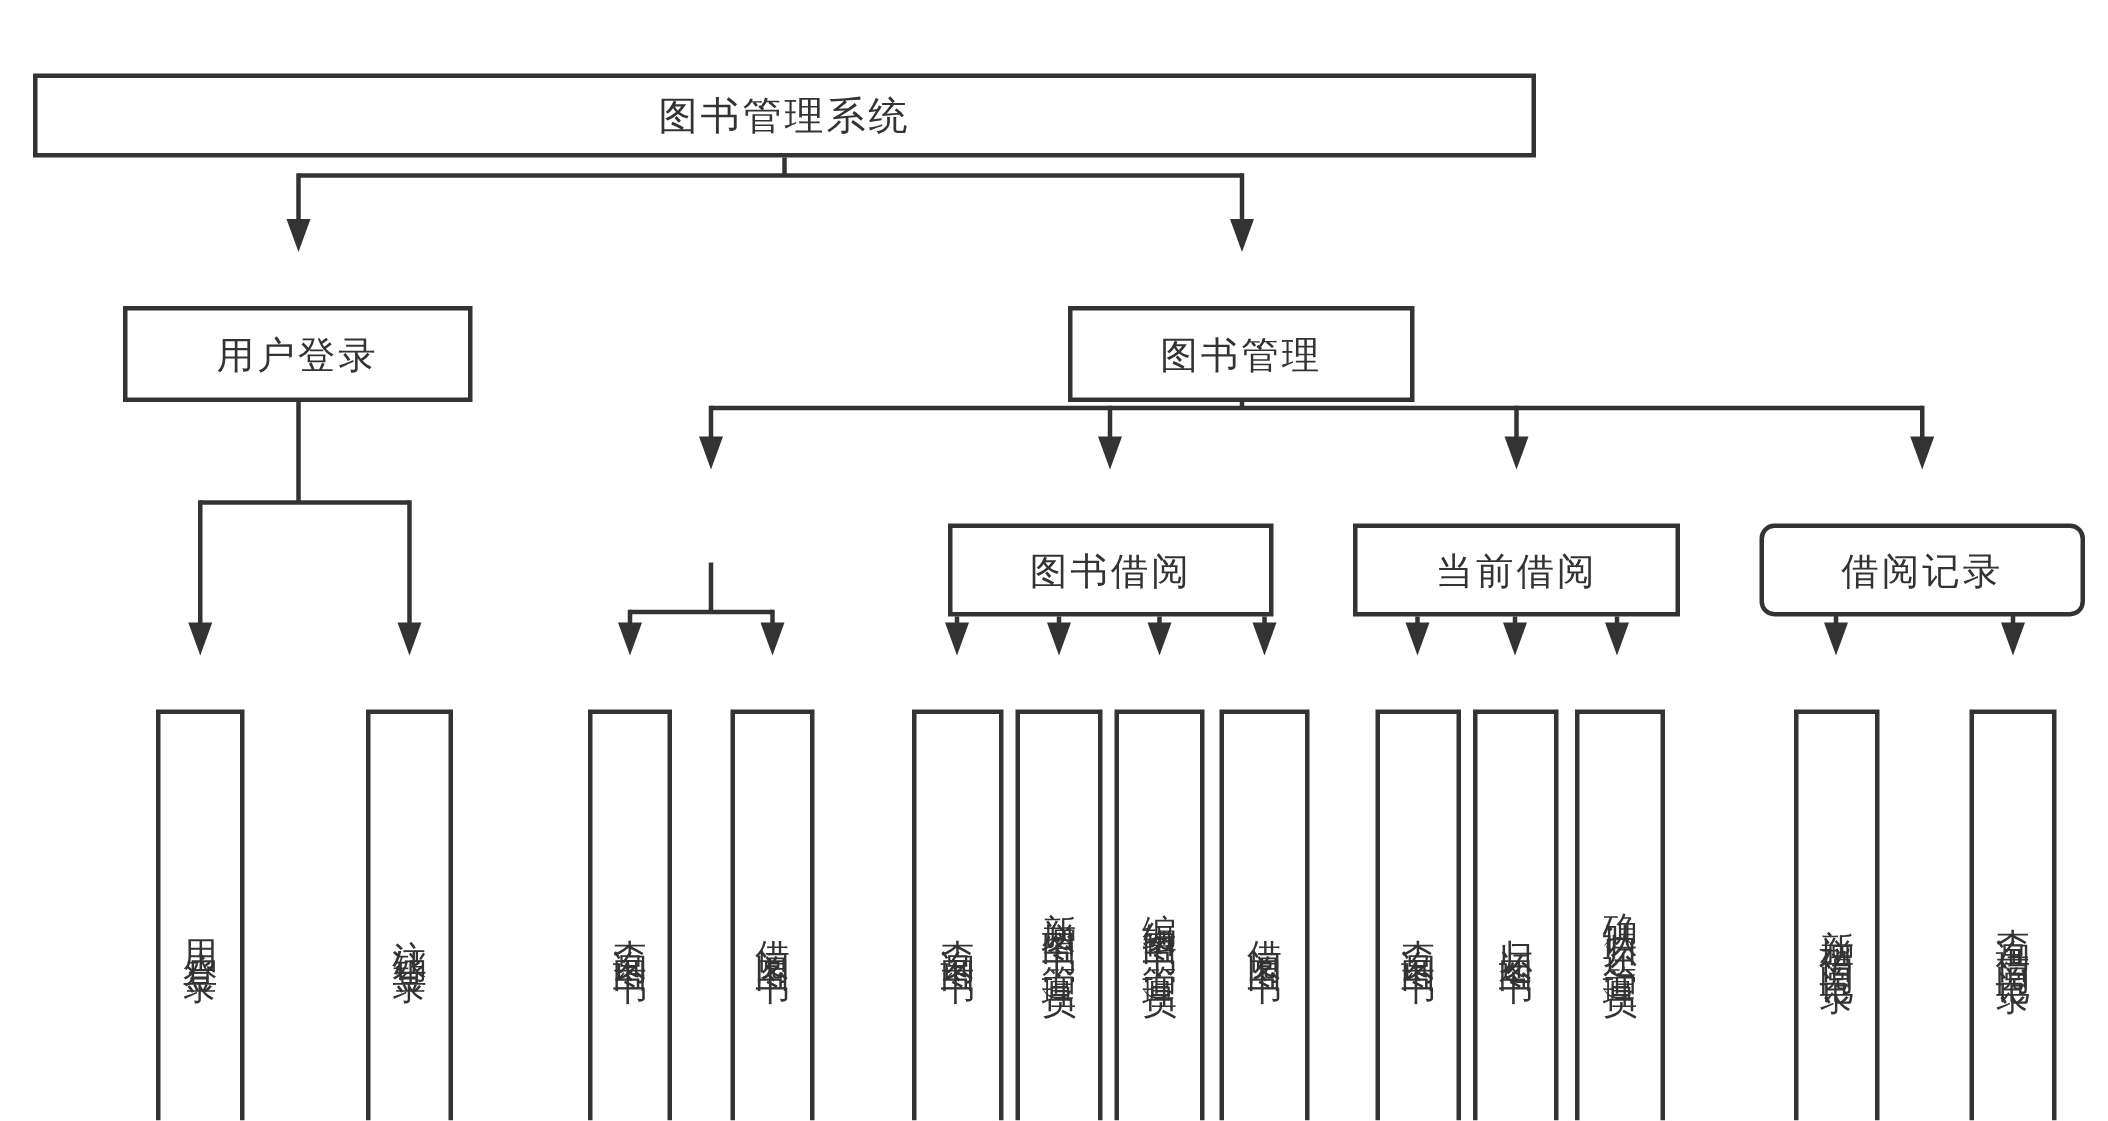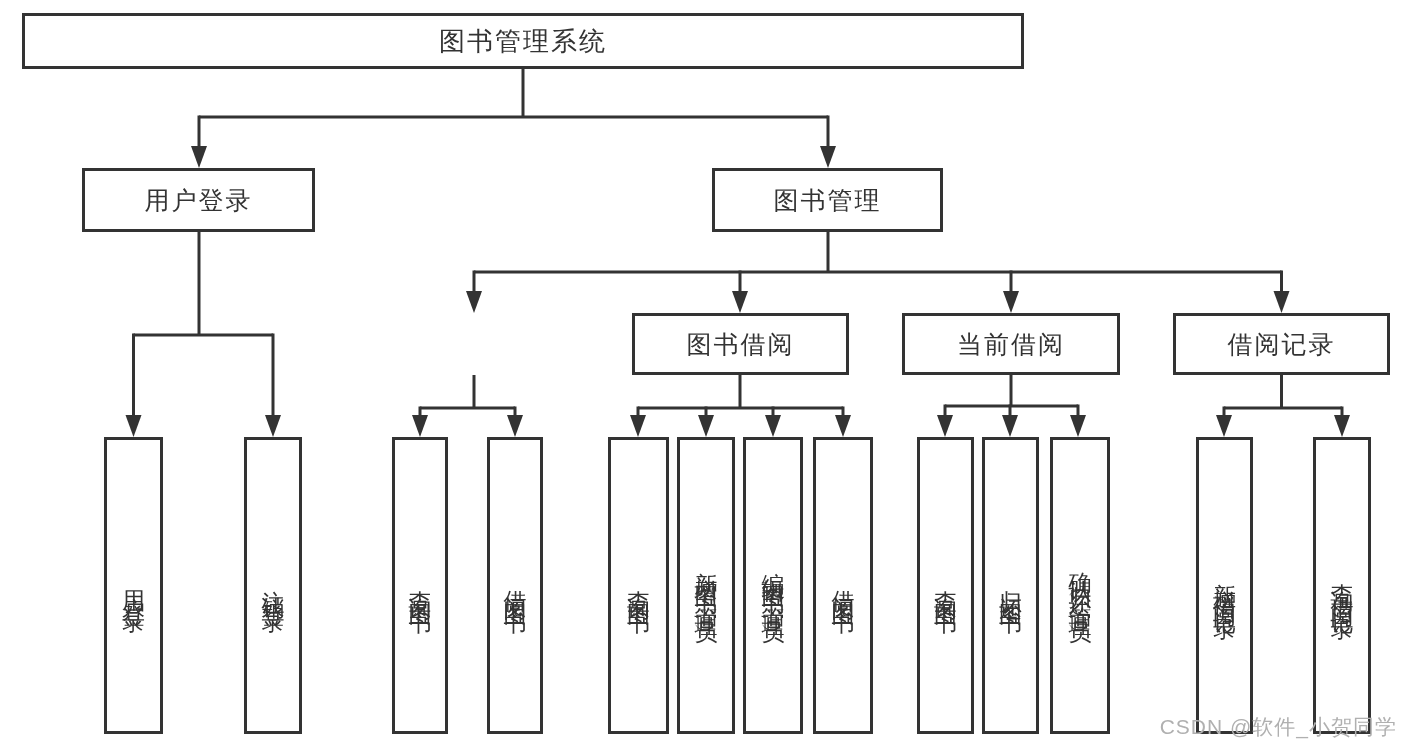--- a/index.html
+++ b/index.html
@@ -18,20 +18,21 @@
     width: 1405px; height: 747px;
   }
   .node {
     position: absolute;
     background: #ffffff;
     border: 3px solid #333333;
     box-sizing: border-box;
     display: flex;
     align-items: center;
     justify-content: center;
+    margin-top: 36px;
   }
   .hlabel {
     font-size: 25px;
     letter-spacing: 2px;
     color: #333333;
     white-space: nowrap;
   }
   .root-label { font-size: 26px; }
   .vbox { z-index: 2; }
   .vlabel {
@@ -43,21 +44,21 @@
     color: #333333;
     white-space: nowrap;
   }
   
   #b-root  { left: 22px;  top: 13px;  width: 1002px; height: 56px; }
   #b-l2-0  { left: 82px;  top: 168px; width: 233px; height: 64px; }
   #b-l2-1  { left: 712px; top: 168px; width: 231px; height: 64px; }
   #b-l3-0  { left: 363px; top: 313px; width: 222px; height: 62px; }
   #b-l3-1  { left: 632px; top: 313px; width: 217px; height: 62px; }
   #b-l3-2  { left: 902px; top: 313px; width: 218px; height: 62px; }
-  #b-l3-3  { left: 1173px;top: 313px; width: 217px; height: 62px; }
+  #b-l3-3  { left: 1173px;top: 313px; width: 217px; height: 62px; border-radius: 10px; }
   .leaf { top: 437px; height: 297px; }
   #b-u0  { left: 104px;  width: 59px; }
   #b-u1  { left: 244px;  width: 58px; }
   #b-n0  { left: 392px;  width: 56px; }
   #b-n1  { left: 487px;  width: 56px; }
   #b-bb0 { left: 608px;  width: 61px; }
   #b-bb1 { left: 677px;  width: 58px; }
   #b-bb2 { left: 743px;  width: 60px; }
   #b-bb3 { left: 813px;  width: 60px; }
   #b-cb0 { left: 917px;  width: 57px; }
@@ -217,14 +218,13 @@
     <span class="vlabel">确认归还（管理员）</span>
   </div>
 
   <div id="b-br0" class="node leaf vbox">
     <span class="vlabel">新增借阅记录</span>
   </div>
   <div id="b-br1" class="node leaf vbox">
     <span class="vlabel">查询借阅记录</span>
   </div>
 
-  <div id="watermark">CSDN @软件_小贺同学</div>
 </div>
 
 </body></html>

